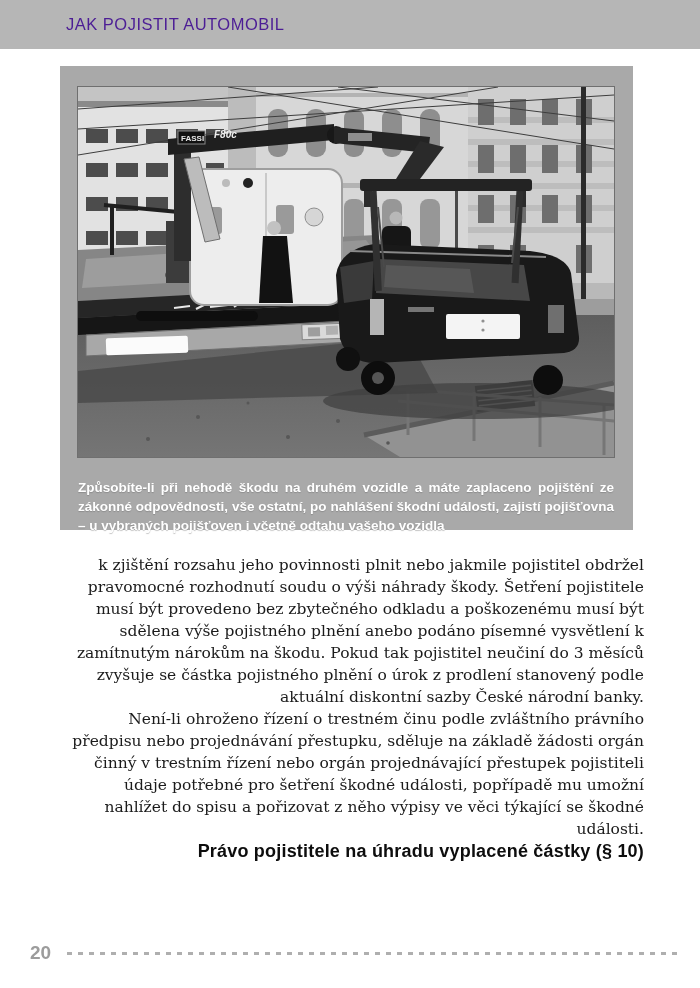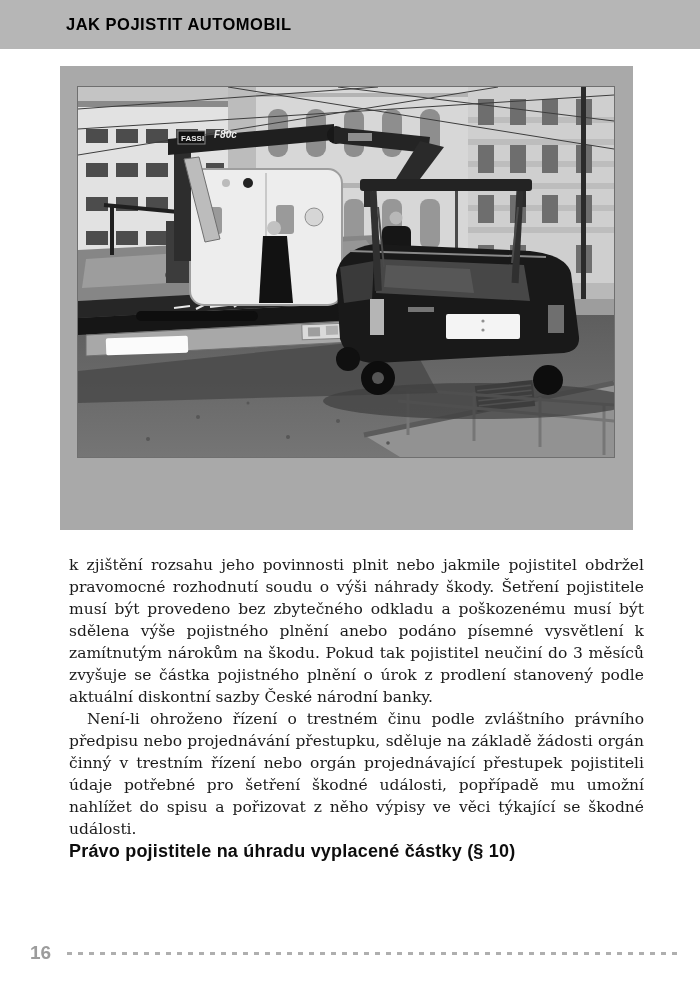--- a/index.html
+++ b/index.html
@@ -5,21 +5,21 @@
   html,body{margin:0;padding:0;}
   body{
     width:700px;height:988px;position:relative;background:#ffffff;
     font-family:"Liberation Sans",sans-serif;overflow:hidden;
   }
   .header-bar{
     position:absolute;top:0;left:0;width:700px;height:49px;
     background:#b6b6b6;display:flex;align-items:center;
   }
   .header-title{
-    margin-left:66px;color:#000000;font-weight:bold;font-size:16.5px;
+    margin-left:66px;color:#4c1d95;font-weight:normal;font-size:16.5px;
     letter-spacing:.5px;font-family:"Liberation Sans",sans-serif;
   }
   .figure-box{
     position:absolute;left:60px;top:66px;width:573px;height:464px;
     background:#a9a9a9;box-sizing:border-box;
   }
   .photo-frame{
     position:absolute;left:18px;top:21px;width:536px;height:370px;
     outline:1px solid #6f6f6f;background:#fca5a5;
   }
@@ -28,21 +28,21 @@
     position:absolute;left:18px;top:398px;width:536px;
     color:#ffffff;font-weight:bold;font-size:13.5px;line-height:19px;
     text-align:justify;font-family:"Liberation Sans",sans-serif;
     text-shadow:0 1px 1px rgba(90,90,90,.35);
   }
   .text-column{
     position:absolute;left:69px;top:554px;width:575px;
     font-family:"DejaVu Serif","Liberation Serif",serif;
     color:#1b1b1b;font-size:15.5px;line-height:22px;text-align:justify;
   }
-  .text-column p{margin:0;}
+  .text-column p{margin:0;text-align:right;}
   .text-column p.indented{text-indent:18px;}
   .section-heading{
     margin:13px 0 6px 0;font-family:"Liberation Sans",sans-serif;
     font-weight:bold;font-size:18px;color:#0d0d0d;letter-spacing:.2px;
     text-align:left;text-indent:0;line-height:22px;
   }
   .page-footer{
     position:absolute;left:0;top:938px;width:700px;height:30px;
     display:flex;align-items:center;
   }
@@ -336,24 +336,25 @@
       <g fill="#575757">
         <circle cx="120" cy="330" r="2"></circle>
           <circle cx="210" cy="350" r="2"></circle>
         <circle cx="70" cy="352" r="2"></circle>
           <circle cx="260" cy="334" r="2"></circle>
         <circle cx="170" cy="316" r="1.5"></circle>
           <circle cx="310" cy="356" r="1.8"></circle>
       </g>
     </svg>
   </div>
+  <p class="figure-caption">Způsobíte-li při nehodě škodu na druhém vozidle a máte zaplaceno pojištění ze zákonné odpovědnosti, vše ostatní, po nahlášení škodní události, zajistí pojišťovna – u vybraných pojišťoven i včetně odtahu vašeho vozidla</p>
 </div>
 
 <div class="text-column">
   <p>k zjištění rozsahu jeho povinnosti plnit nebo jakmile pojistitel obdržel pravomocné rozhodnutí soudu o výši náhrady škody. Šetření pojistitele musí být provedeno bez zbytečného odkladu a poškozenému musí být sdělena výše pojistného plnění anebo podáno písemné vysvětlení k zamítnutým nárokům na škodu. Pokud tak pojistitel neučiní do 3 měsíců zvyšuje se částka pojistného plnění o úrok z prodlení stanovený podle aktuální diskontní sazby České národní banky.</p>
   <p class="indented">Není-li ohroženo řízení o trestném činu podle zvláštního právního předpisu nebo projednávání přestupku, sděluje na základě žádosti orgán činný v trestním řízení nebo orgán projednávající přestupek pojistiteli údaje potřebné pro šetření škodné události, popřípadě mu umožní nahlížet do spisu a pořizovat z něho výpisy ve věci týkající se škodné události.</p>
   <p class="section-heading">Právo pojistitele na úhradu vyplacené částky (§ 10)</p>
 </div>
 
 <div class="page-footer">
-  <span class="page-number">16</span>
+  <span class="page-number">20</span>
   <span class="dash-rule"></span>
 </div>
 
 </body></html>

